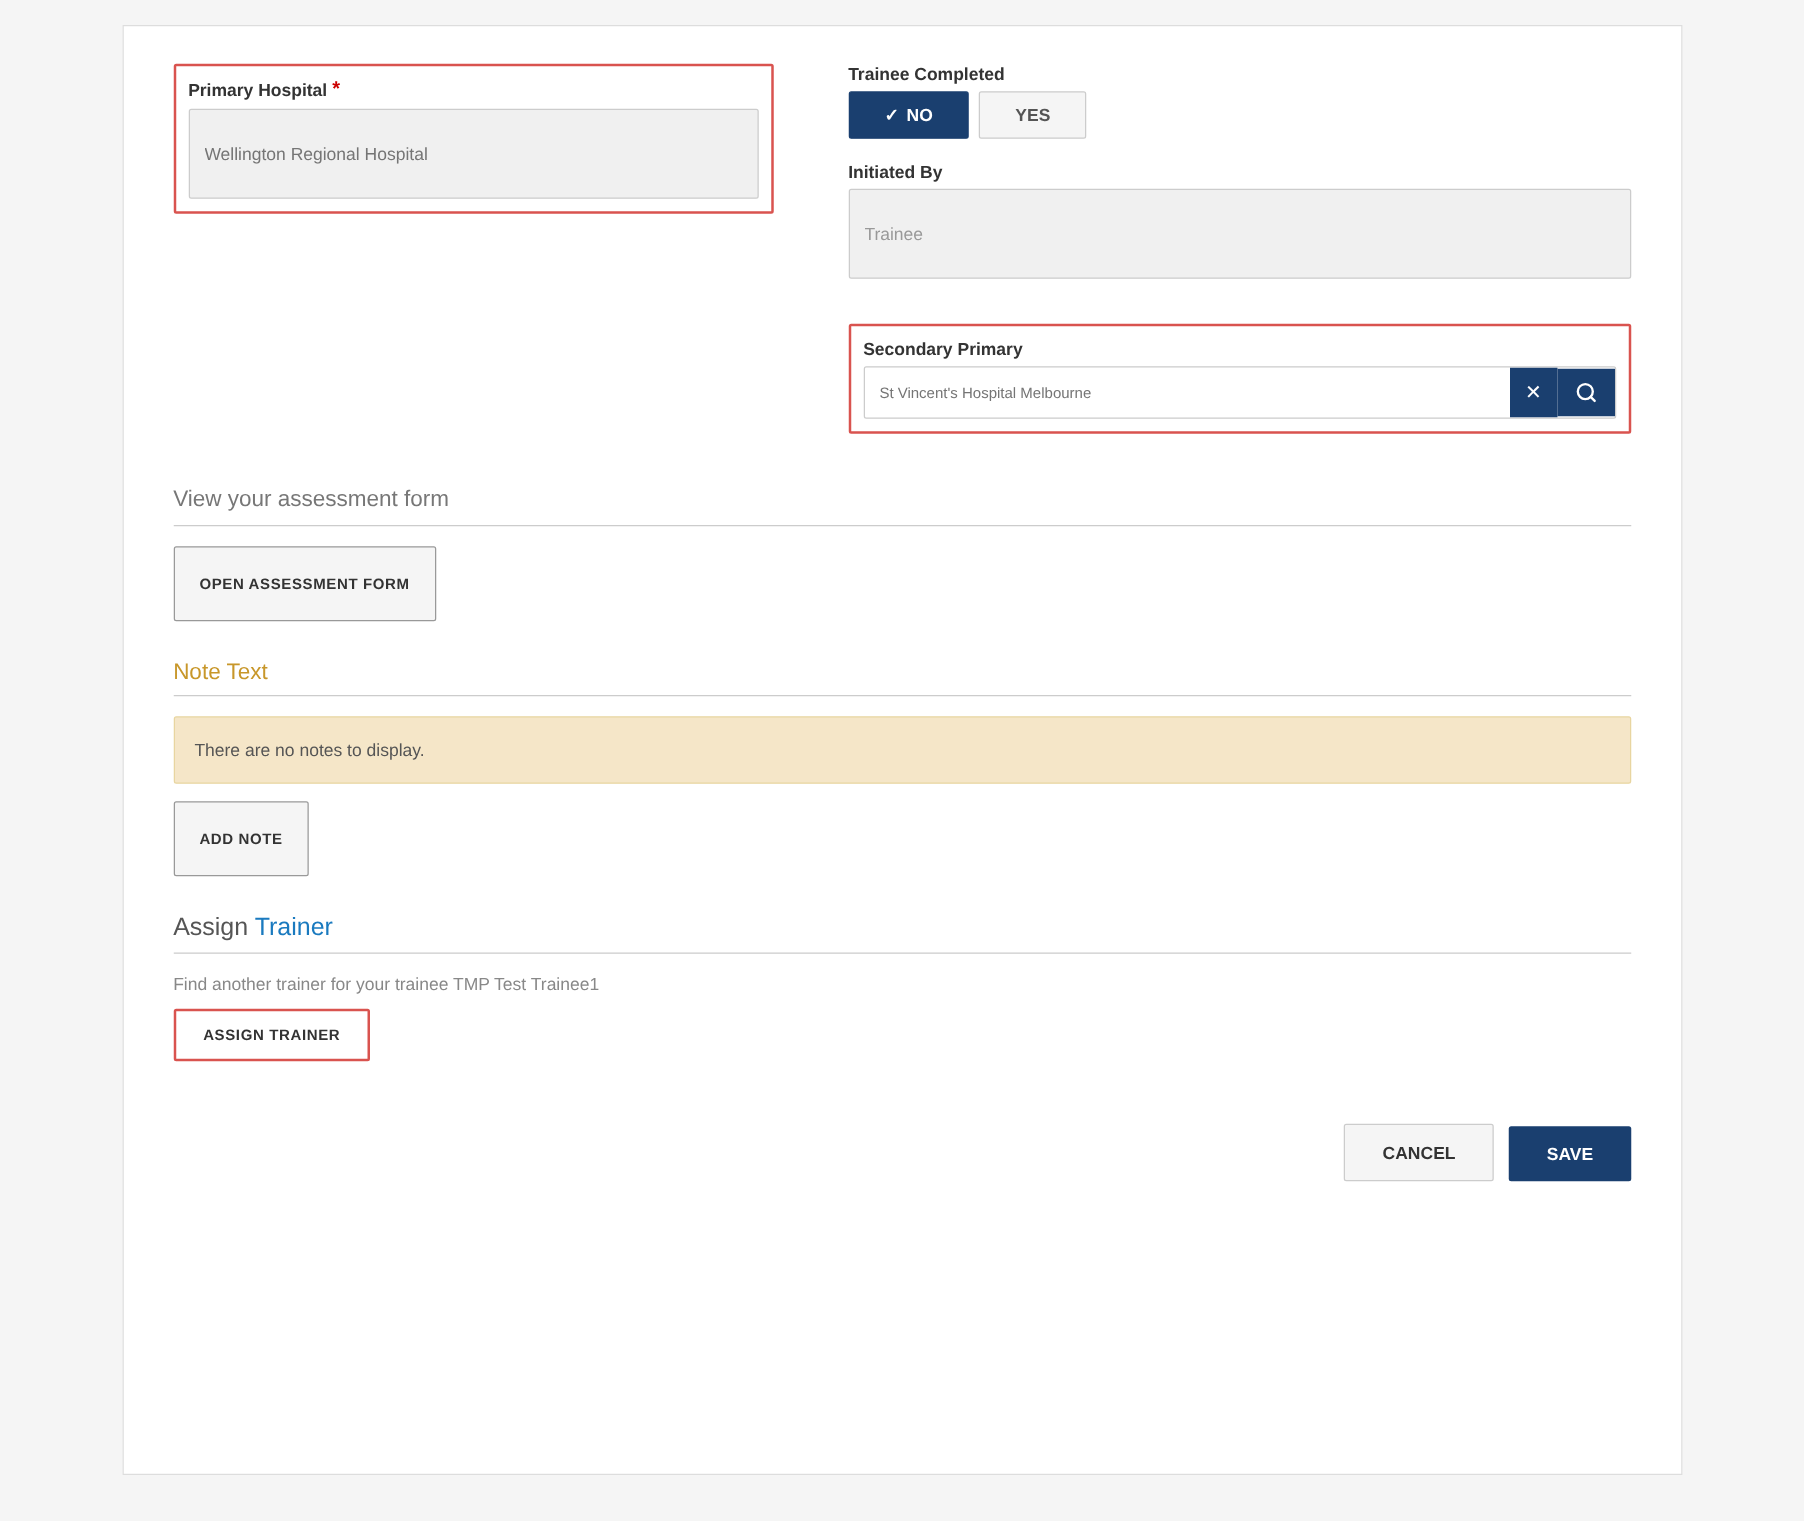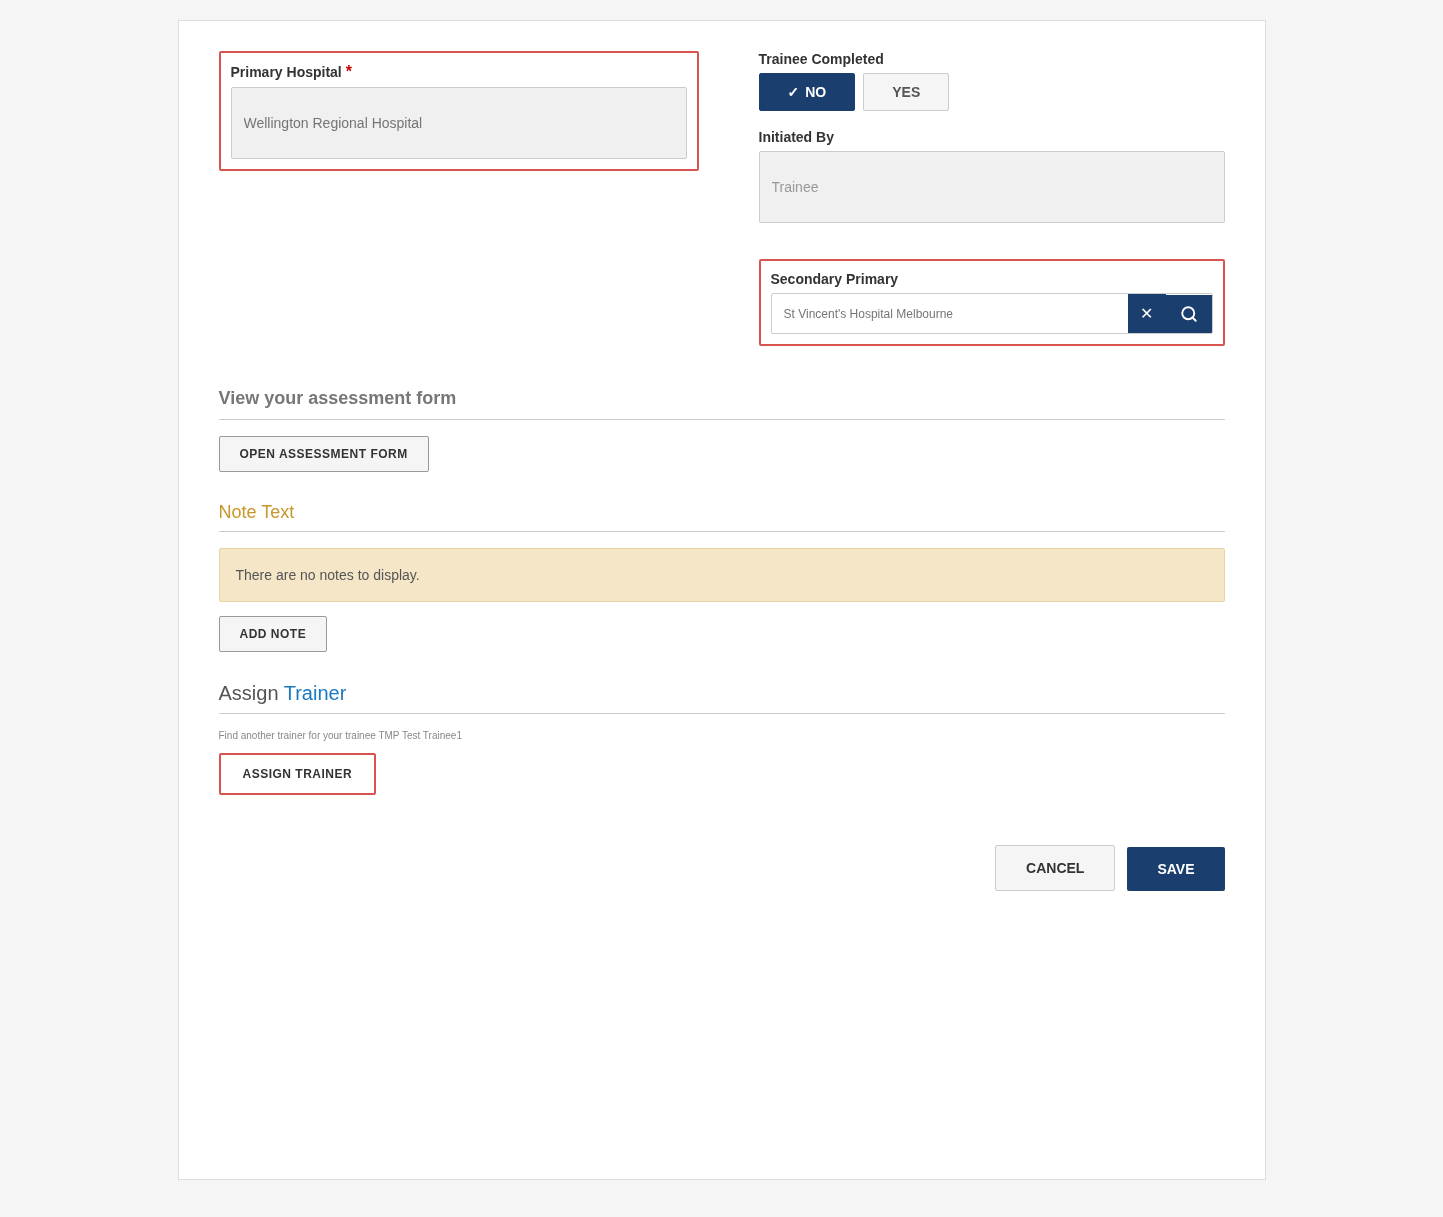--- a/index.html
+++ b/index.html
@@ -7,21 +7,21 @@
       font-family: Arial, sans-serif;
       background: #f5f5f5;
       display: flex;
       justify-content: center;
       align-items: flex-start;
       min-height: 1217px;
       padding: 20px;
     }
     .page-container {
       background: #fff;
-      width: 1088px;
+      width: 1248px;
       min-height: 1160px;
       border: 1px solid #ddd;
       padding: 30px 40px 40px 40px;
       position: relative;
     }
 
     
     .top-section {
       display: flex;
       gap: 60px;
@@ -139,21 +139,21 @@
     .divider {
       border: none;
       border-top: 1px solid #ccc;
       margin-bottom: 16px;
     }
 
     
     .outline-btn {
       border: 1px solid #999;
       background: #f5f5f5;
-      padding: 10px 20px;
+      padding: 22px 20px;
       font-size: 12px;
       font-weight: bold;
       letter-spacing: 0.5px;
       cursor: pointer;
       color: #333;
       text-transform: uppercase;
       border-radius: 2px;
     }
     .outline-btn-red {
       border: 2px solid #d9534f;
@@ -191,21 +191,21 @@
       font-size: 20px;
       font-weight: normal;
       color: #555;
       margin-bottom: 8px;
       margin-top: 30px;
     }
     .assign-section-title .accent {
       color: #1a7abf;
     }
     .assign-subtitle {
-      font-size: 10px;
+      font-size: 14px;
       color: #888;
       margin-bottom: 12px;
     }
 
     
     .bottom-bar {
       display: flex;
       justify-content: flex-end;
       align-items: flex-end;
       gap: 12px;
@@ -237,21 +237,21 @@
       margin-bottom: 36px;
     }
 
     
     .view-assessment-section {
       margin-bottom: 10px;
       margin-top: 10px;
     }
     .view-assessment-title {
       font-size: 18px;
-      font-weight: bold;
+      font-weight: normal;
       color: #777;
       margin-bottom: 10px;
     }
   </style>
 </head>
 <body>
 
 <div class="page-container">
 
   <div class="top-section">

